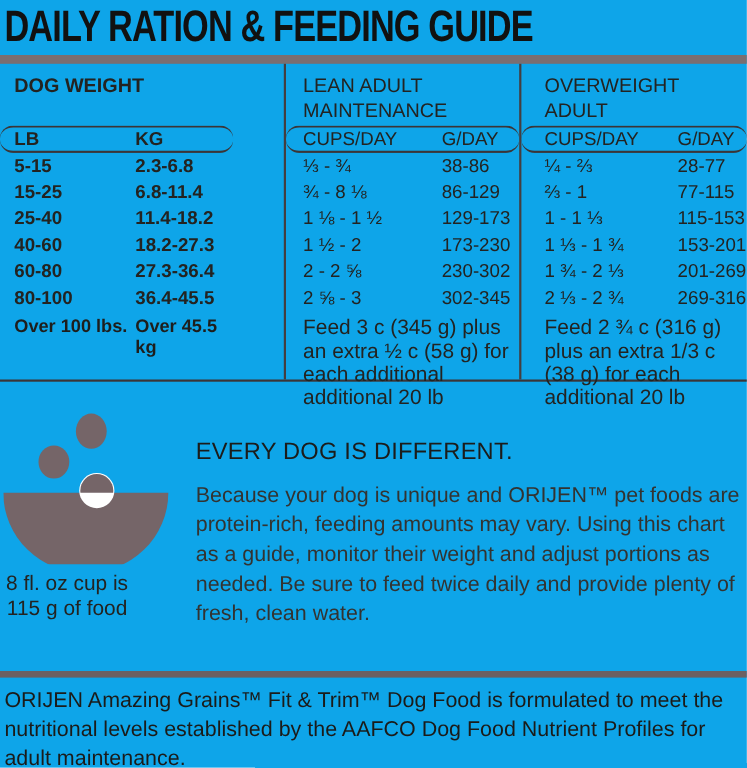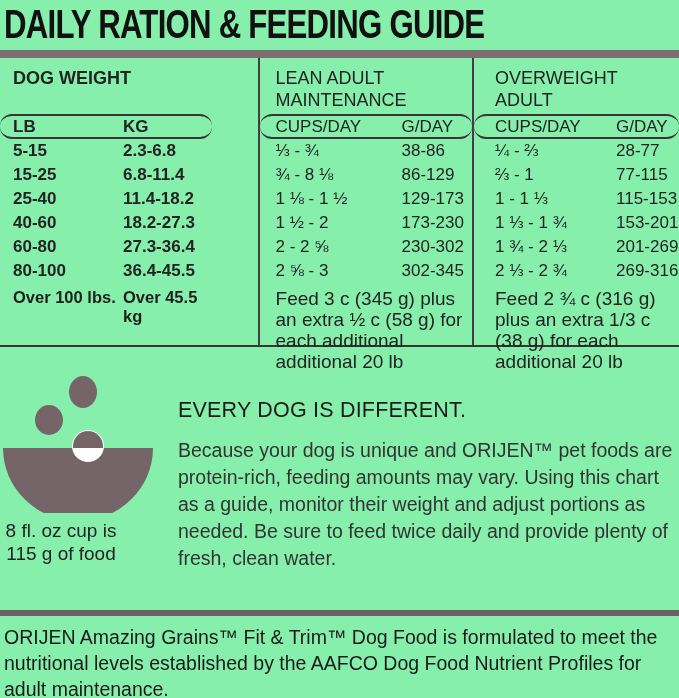--- a/index.html
+++ b/index.html
@@ -1,17 +1,17 @@
 <!DOCTYPE html>
 <html><head>
 <meta charset="utf-8">
 <style>
   html,body{margin:0;padding:0;background:#ffffff;}
   body{font-family:"Liberation Sans","DejaVu Sans",sans-serif;color:#1e1e1c;}
-  .page{position:relative;width:679px;height:698px;background:#86efac;overflow:hidden;}
+  .page{position:relative;width:679px;height:698px;background:#0ea5e9;overflow:hidden;}
 
   .title{position:absolute;top:2px;left:4px;font-size:40px;font-weight:700;
          letter-spacing:-1px;white-space:nowrap;color:#111;
          transform:scaleX(0.78);transform-origin:left top;}
 
   .topbar{position:absolute;top:50px;left:0;width:679px;height:8px;background:#7b6e70;}
   .botbar{position:absolute;top:610px;left:0;width:679px;height:6px;background:#6c6062;}
 
   .tbl{position:absolute;top:58px;left:0;width:679px;display:flex;
        border-bottom:2px solid #3b3537;}

